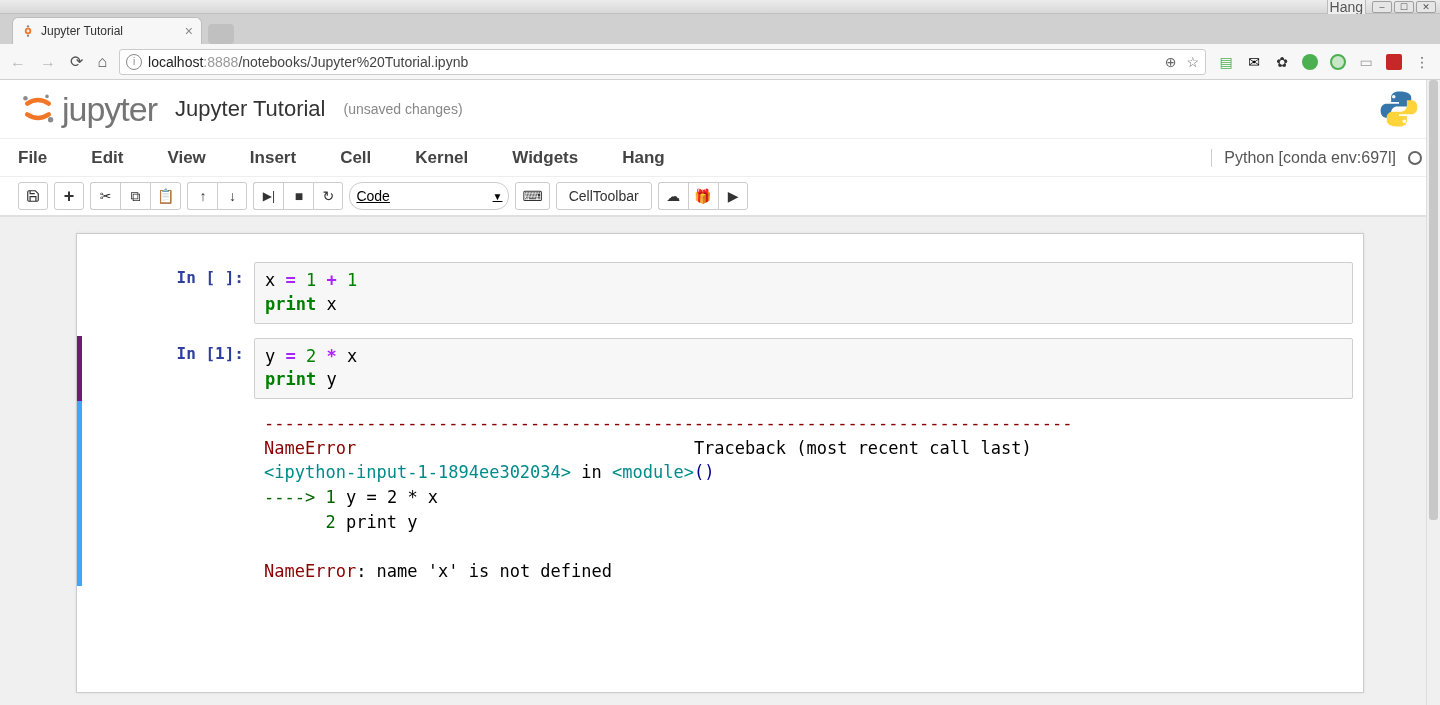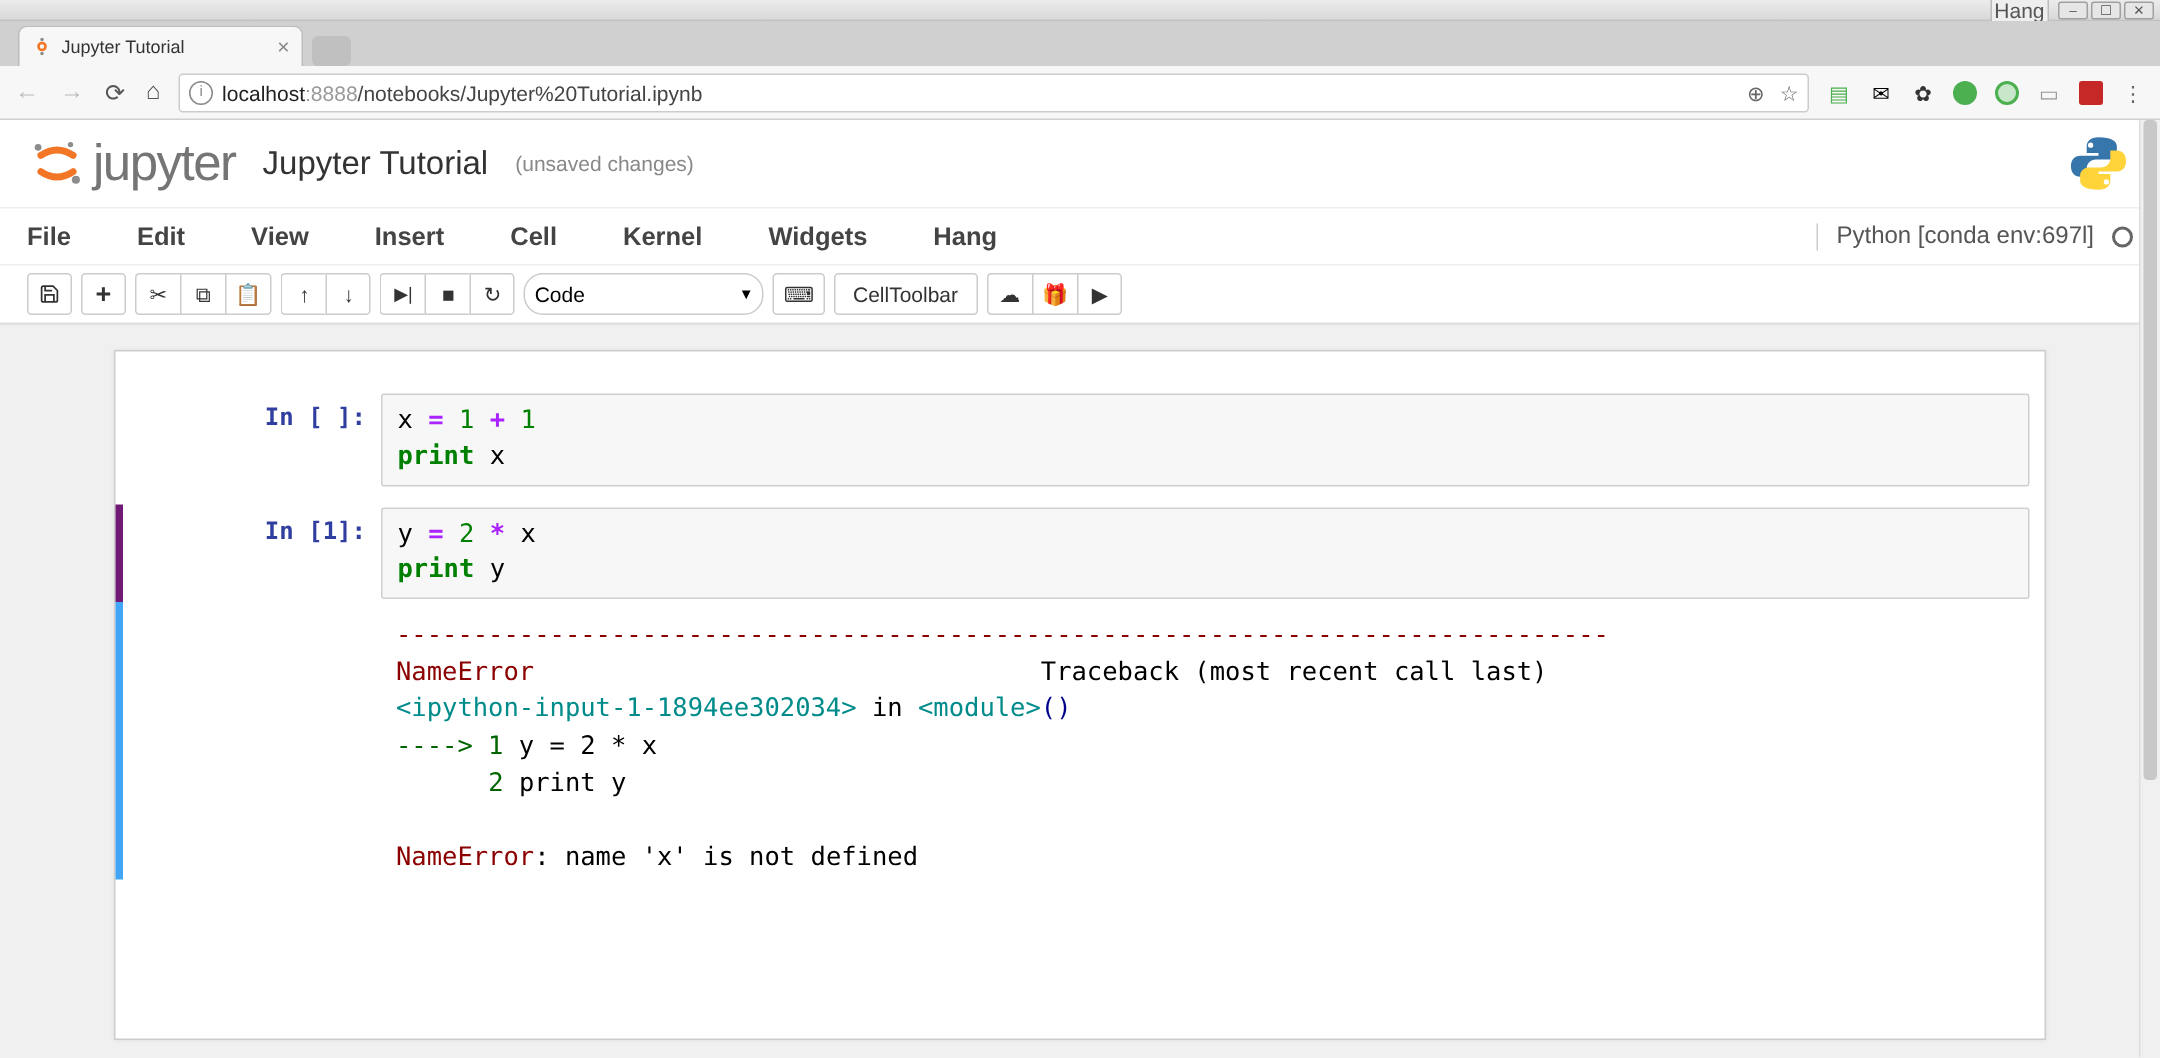--- a/index.html
+++ b/index.html
@@ -46,21 +46,21 @@
   .jp-menubar .menus span { cursor:pointer;font-weight:bold; }
   .jp-menubar .right { margin-left:auto; display:flex; align-items:center; gap:12px; font-size:16px; color:#555; border-left:1px solid #ccc; padding-left:12px;}
   .jp-menubar .kernel-indicator { width:14px;height:14px;border:2px solid #666;border-radius:50%; }
   
   .jp-toolbar { display:flex; align-items:center; padding:6px 18px; gap:6px; height:40px; background:#fff; border-top:1px solid #eee; border-bottom:1px solid #e0e0e0;}
   .btn { border:1px solid #ccc; background:#fff; height:28px; min-width:30px; border-radius:3px; display:flex; align-items:center; justify-content:center; font-size:14px; color:#333; padding:0 6px; cursor:pointer;}
   .btn-group { display:flex; }
   .btn-group .btn { border-radius:0; border-right:none;}
   .btn-group .btn:first-child { border-radius:3px 0 0 3px;}
   .btn-group .btn:last-child { border-radius:0 3px 3px 0; border-right:1px solid #ccc;}
-  .cell-select { border:1px solid #ccc; height:28px; width:160px; border-radius:13px; padding:0 6px; font-size:14px; display:flex; align-items:center; justify-content:space-between; background:#fff;}
+  .cell-select { border:1px solid #ccc; height:28px; width:160px; border-radius:13px; padding:0 6px; font-size:14px; display:flex; align-items:center; justify-content:space-between; background:#fff;text-decoration:underline;}
   .celltoolbar-btn { padding:0 12px; font-size:14px;}
   
   .notebook-outer { height:calc(100% - 58px - 38px - 40px); background:#f0f0f0; padding:16px 76px; overflow:auto; position:relative;}
   
   .scrollbar-track { position:absolute; right:0; top:0; bottom:0; width:14px; background:#f0f0f0; border-left:1px solid #ddd;}
   .scrollbar-thumb { position:absolute; left:2px; right:2px; top:0; height:440px; background:#c8c8c8; border-radius:3px;}
   .notebook { background:#fff; border:1px solid #ccc; min-height:460px; padding:26px 0 20px 0; box-shadow:0 0 3px rgba(0,0,0,0.08);}
   .cell-row { display:flex; padding:2px 10px 2px 0; }
   .cell-row.selected { border-left:5px solid #701a75; padding-left:0; }
   .cell-row:not(.selected) { padding-left:5px; }

